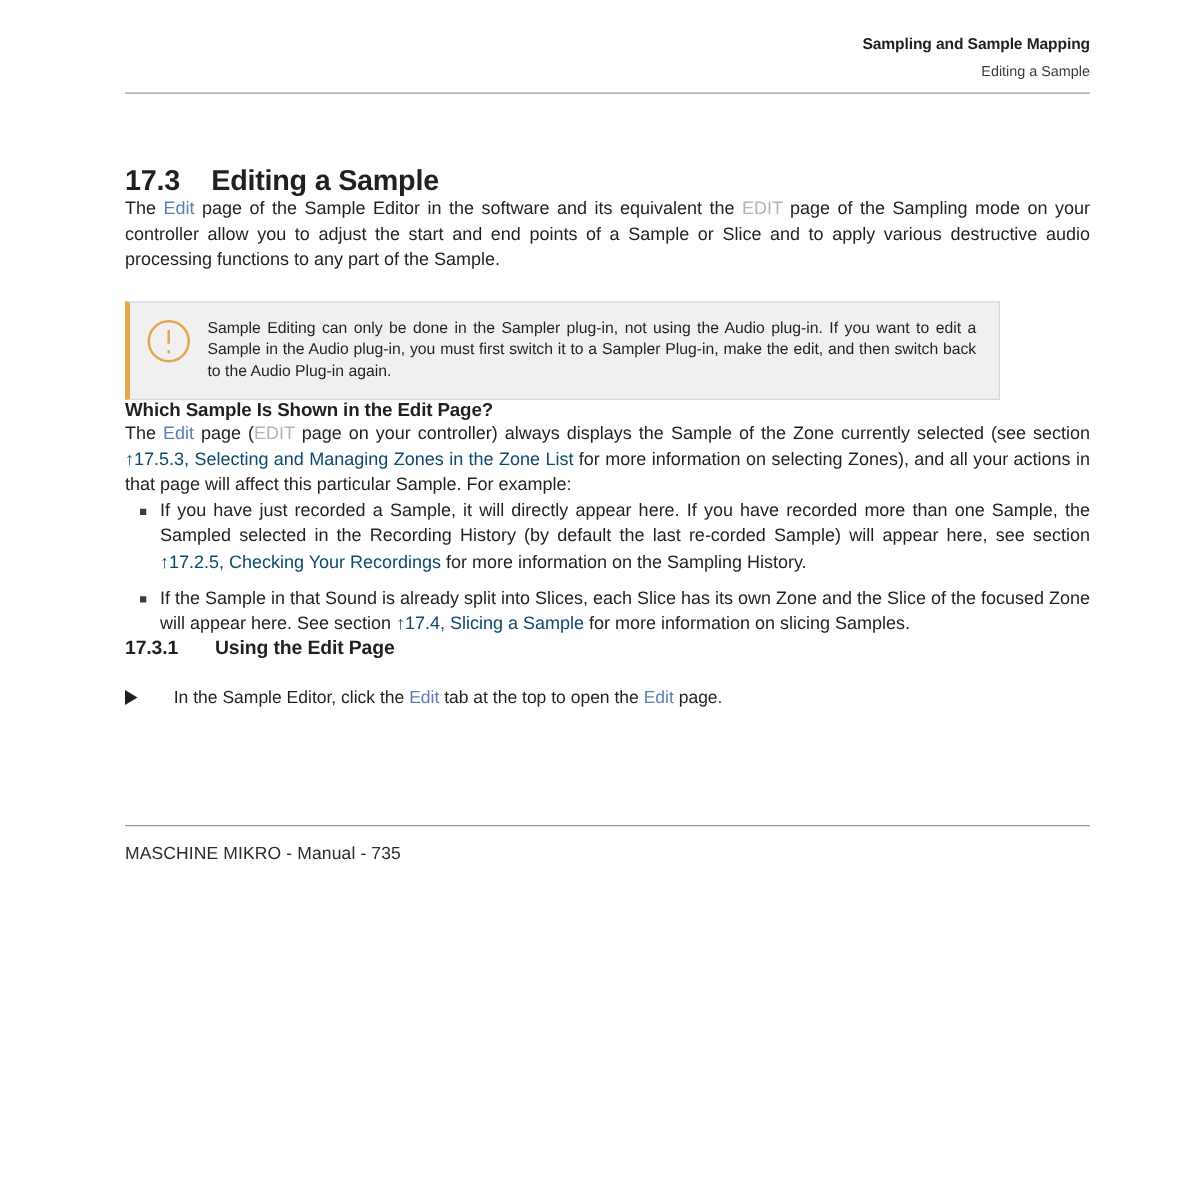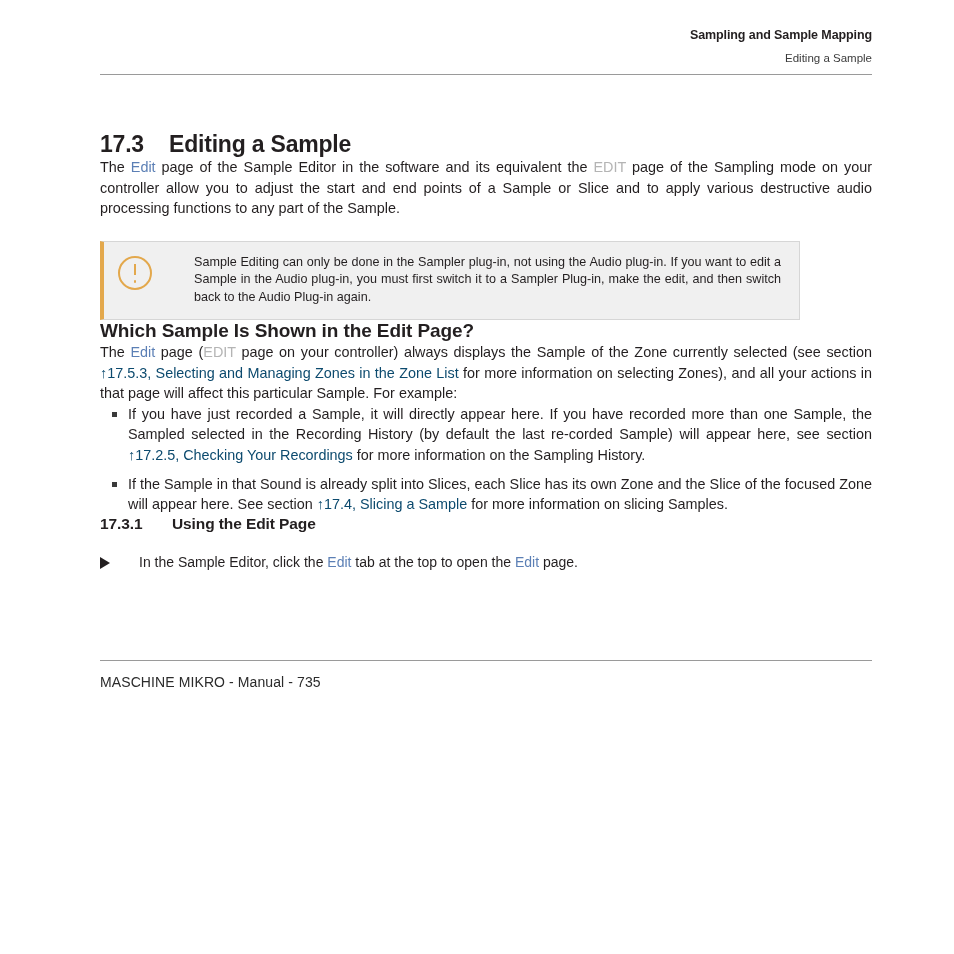--- a/index.html
+++ b/index.html
@@ -56,21 +56,21 @@
     letter-spacing: -0.2px;
     margin: 57px 0 0 0;
     line-height: 1.1;
     color: #231f20;
   }
   h1.chapter .num {
     display: inline-block;
     width: 69px;
   }
   h2.subhead {
-    font-size: 19px;
+    font-size: 15px;
     font-weight: bold;
     letter-spacing: -0.1px;
     margin: 0;
     color: #231f20;
   }
   h3.subsec {
     font-size: 15.5px;
     font-weight: bold;
     letter-spacing: -0.1px;
     margin: 0;
@@ -146,21 +146,20 @@
     height: 2.6px;
     background: #e3a84c;
     border-radius: 50%;
   }
   .callout-text {
     font-size: 12.6px;
     line-height: 17.3px;
     text-align: justify;
     color: #231f20;
     padding-right: 4px;
-    margin-left: 28px;
   }
 
   
   ul.bullets {
     list-style: none;
     margin: 0;
     padding: 0;
   }
   ul.bullets > li {
     position: relative;

